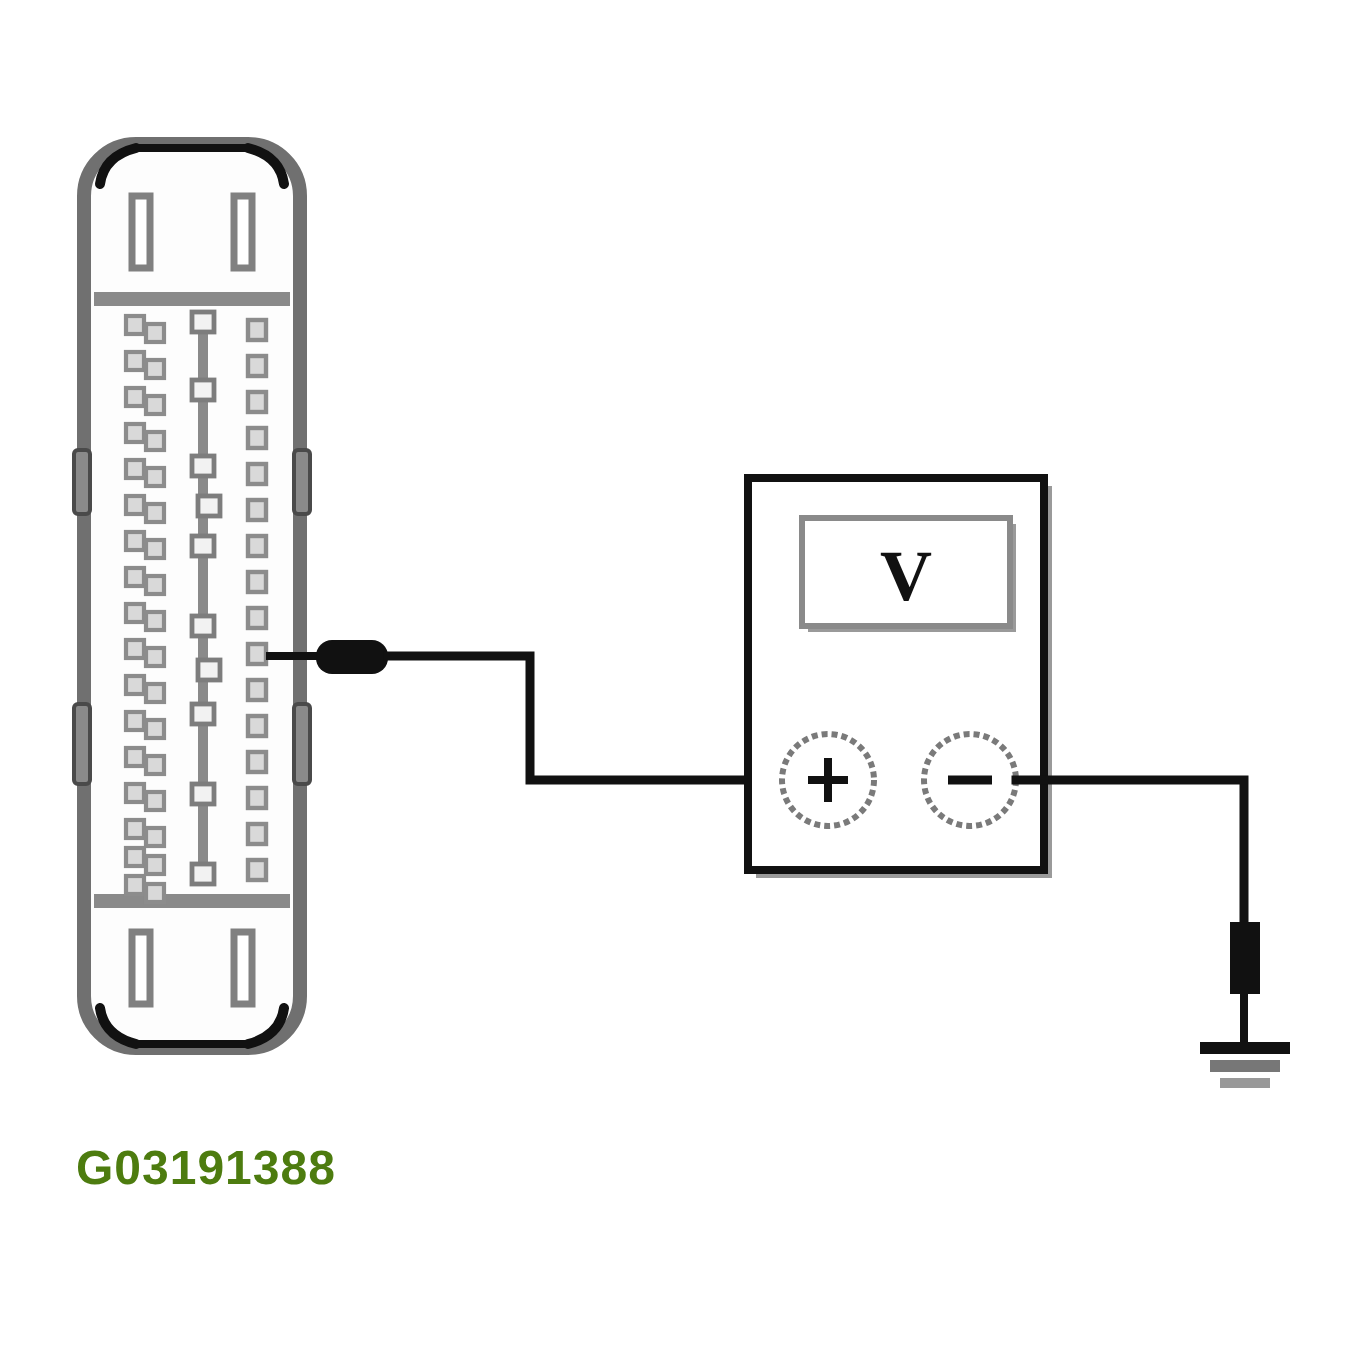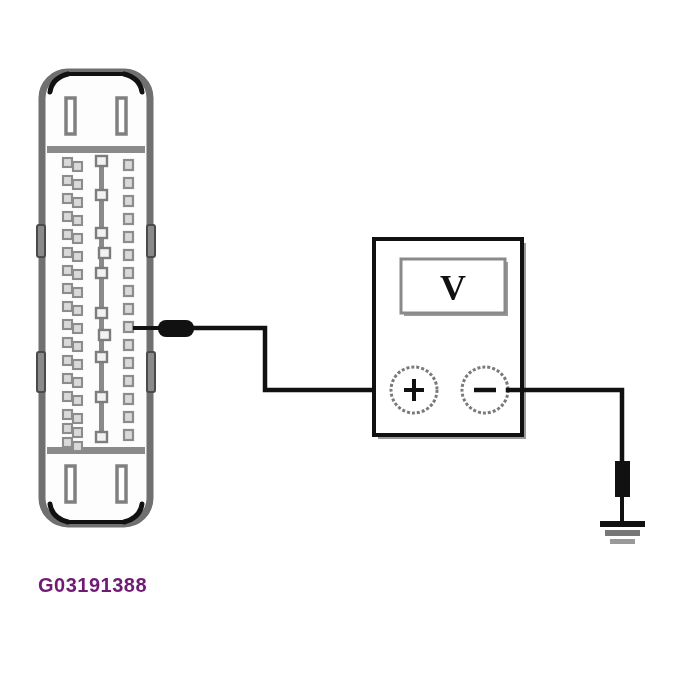--- a/index.html
+++ b/index.html
@@ -29,23 +29,23 @@
   }
   #caption-layer {
     position: absolute;
     left: 38px;
     top: 570px;
     width: 300px;
     height: 34px;
   }
   #caption-text {
     font-family: "Liberation Sans", sans-serif;
-    font-size: 20px;
+    font-size: 24px;
     font-weight: bold;
-    color: #701a75;
+    color: #4d7c0f;
     letter-spacing: 0.5px;
     line-height: 30px;
     white-space: nowrap;
     user-select: none;
   }
 </style>
 </head>
 <body>
 
 <div id="diagram-root">

